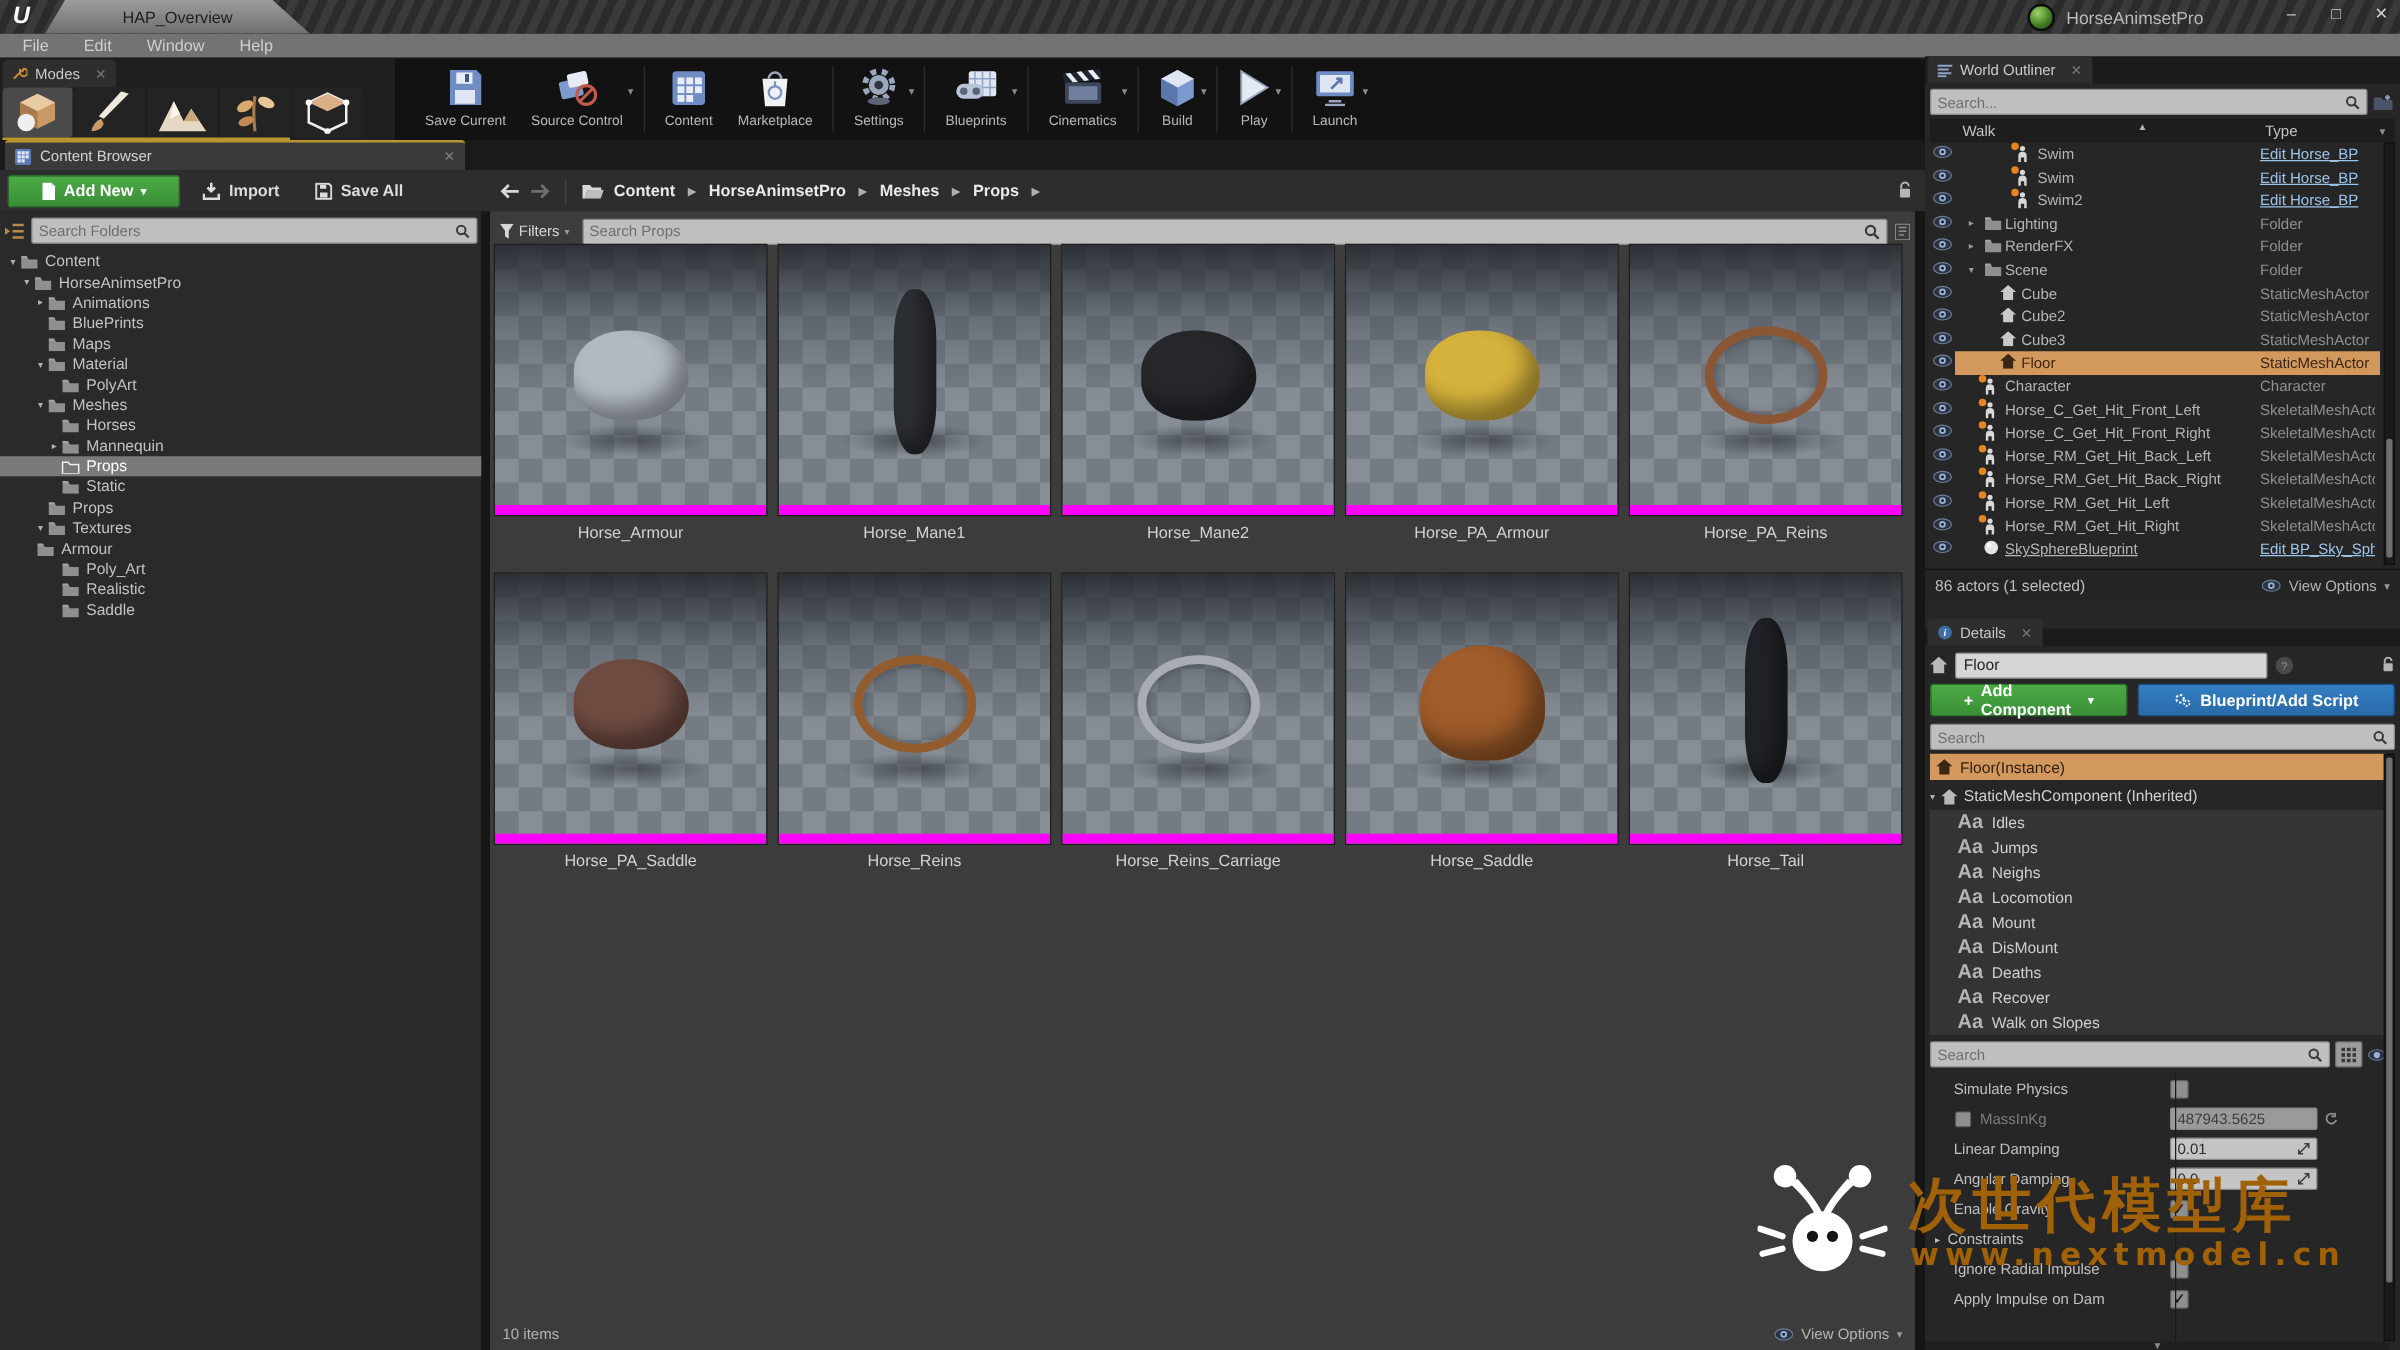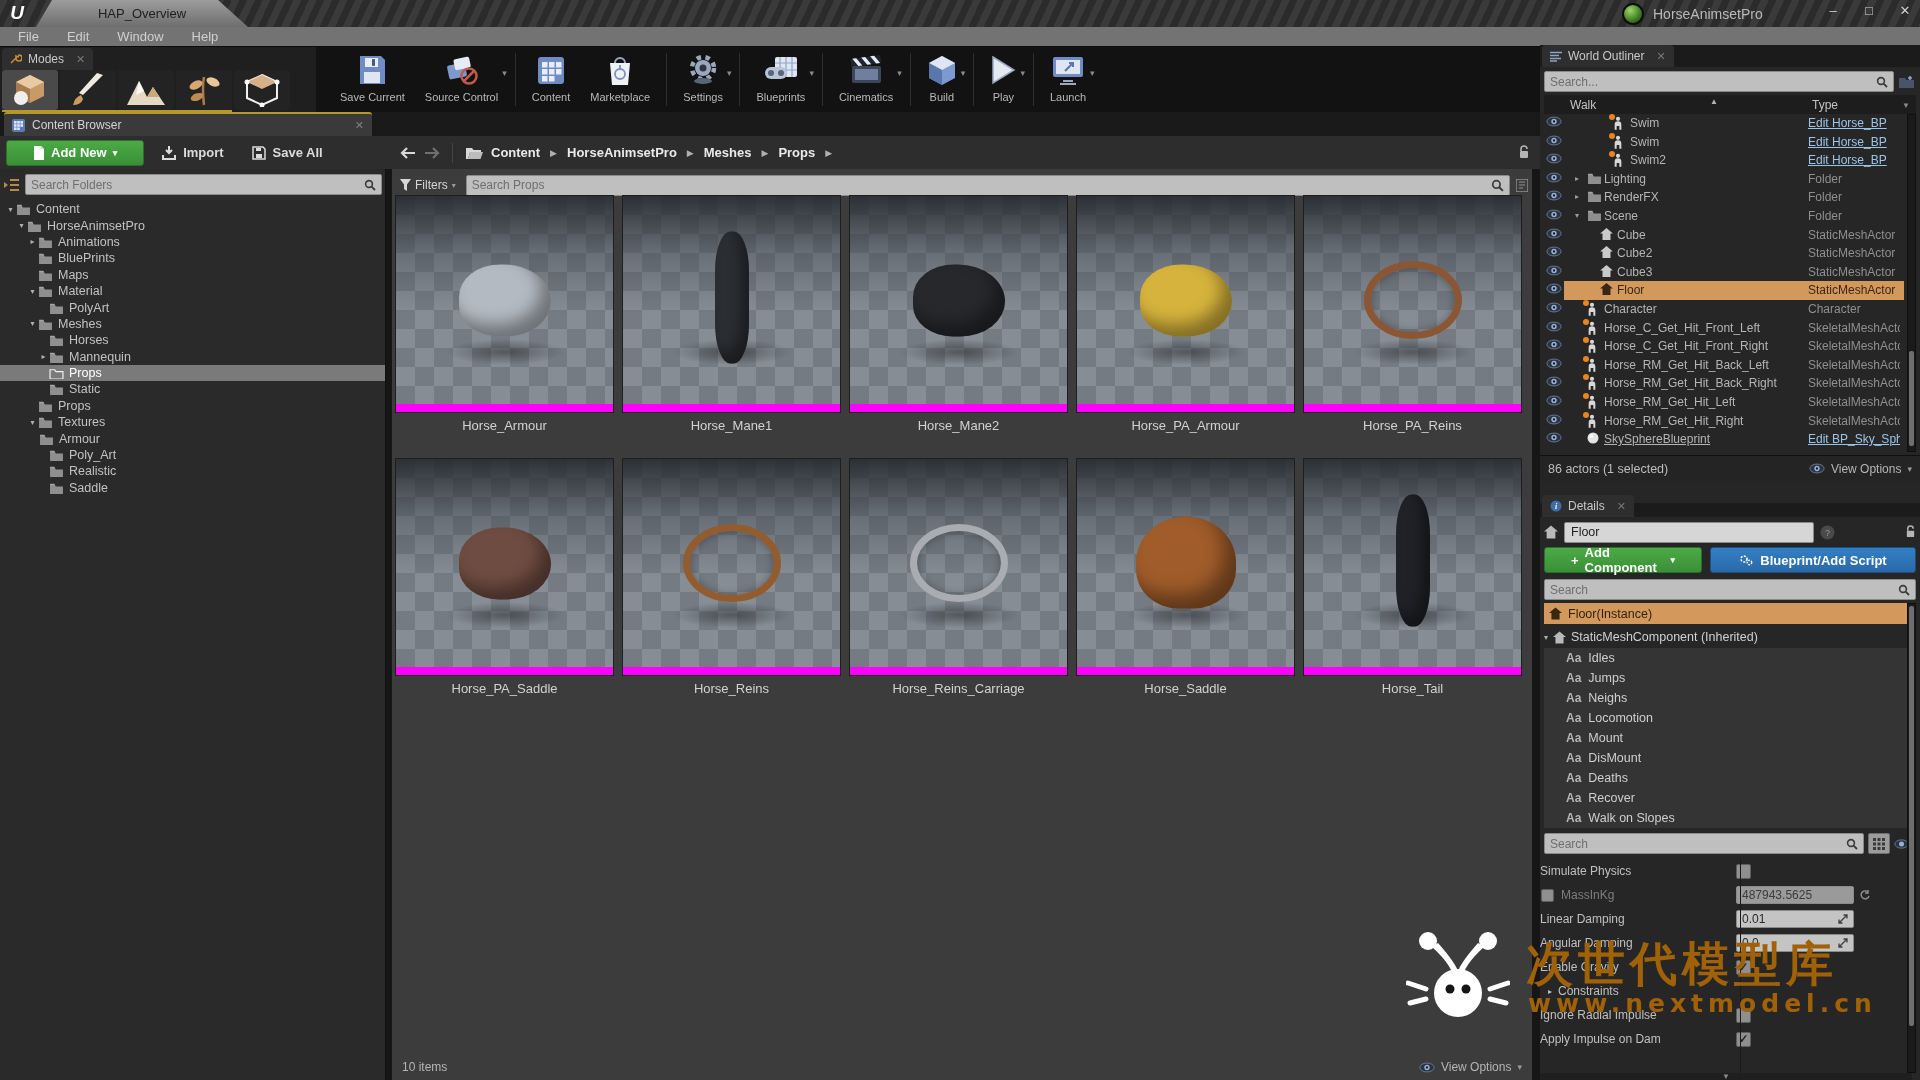--- a/index.html
+++ b/index.html
@@ -126,27 +126,27 @@
   .namebox{background:#d6d6d6;border:1px solid #8a8a8a;border-radius:2px;height:21px;width:250px;display:flex;align-items:center;padding:0 6px;}
   .namebox input{border:none;outline:none;background:transparent;font-size:12.5px;color:#222;width:100%;font-family:"Liberation Sans",sans-serif;}
   #dt-buttons{position:absolute;left:4px;top:30px;width:372px;height:28px;display:flex;gap:8px;}
   #dt-buttons .btn-green{flex:0 0 158px;justify-content:center;font-size:13px;}
   .btn-blue{background:linear-gradient(#337fc4,#2a69a8);border:1px solid #1e4f82;color:#fff;font-weight:bold;font-size:13px;border-radius:3px;height:26px;display:flex;align-items:center;justify-content:center;gap:7px;flex:1;}
   #dt-search1{top:62px;}
   #dt-inst{position:absolute;left:4px;top:86px;width:366px;height:21px;background:#d3985c;display:flex;align-items:center;gap:6px;padding:0 5px;font-size:12.5px;color:#2e1f0e;}
   #dt-smc{position:absolute;left:4px;top:110px;width:366px;height:20px;display:flex;align-items:center;gap:5px;font-size:12.5px;color:#d0d0d0;}
   #anim-list{position:absolute;left:4px;top:131px;width:366px;background:#343434;}
   .anrow{height:20px;display:flex;align-items:center;gap:7px;padding-left:22px;font-size:12.5px;color:#cfcfcf;}
-  .aa{font-size:12px;color:#b5b5b5;font-weight:bold;}
+  .aa{font-size:16px;color:#b5b5b5;font-weight:bold;}
   #dt-search2{top:316px;}
   .sqbtn{width:22px;height:21px;background:#9c9c9c;border:1px solid #6f6f6f;border-radius:2px;display:flex;align-items:center;justify-content:center;}
   .eyebtn{display:flex;align-items:center;gap:3px;}
   #dt-props{position:absolute;left:0;top:342px;width:372px;}
   .prow{position:relative;height:24px;display:flex;align-items:center;}
-  .prow .plabel{width:196px;padding-left:0;font-size:12px;color:#c0c0c0;display:flex;align-items:center;gap:6px;white-space:nowrap;overflow:hidden;}
+  .prow .plabel{width:196px;padding-left:23px;font-size:12px;color:#c0c0c0;display:flex;align-items:center;gap:6px;white-space:nowrap;overflow:hidden;}
   .prow.dis .plabel{color:#7d7d7d;}
   .pdivider{position:absolute;left:200px;top:0;width:1px;background:#1a1a1a;}
   .cb{width:15px;height:15px;background:#8f8f8f;border:1px solid #5e5e5e;border-radius:2px;display:flex;align-items:center;justify-content:center;font-size:12px;color:#222;flex:none;}
   .cb.checked::after{content:"\2713";font-weight:bold;}
   .valbox{background:#c4c4c4;border:1px solid #8a8a8a;border-radius:2px;height:18px;width:118px;display:flex;align-items:center;padding:0 5px;font-size:12px;color:#2a2a2a;gap:4px;}
   .valbox .v{flex:1;white-space:nowrap;overflow:hidden;}
   .valbox.disabled{background:#9a9a9a;color:#3c3c3c;}
   .sect{font-size:12px;color:#c0c0c0;display:flex;align-items:center;gap:6px;padding-left:8px;}
   #dt-bottom{position:absolute;left:0;top:556px;width:372px;height:9px;background:#1f1f1f;text-align:center;font-size:8px;color:#8a8a8a;line-height:8px;}
 
@@ -630,21 +630,21 @@
       <div class="trow" style="padding-left: 27px;">
         <span class="arr">▾</span>
         <span class="icon ficon">
           <svg width="15" height="12" viewBox="0 0 16 13">
             <path d="M1 3 h5 l1.4 2 H15 v8 H1z" fill="#8f8f8f"></path>
             <path d="M1 2 h4.6 l1 1.6 H1z" fill="#a5a5a5"></path>
           </svg>
         </span>
         <span>Textures</span>
       </div>
-      <div class="trow" style="padding-left: 28px;">
+      <div class="trow" style="padding-left: 18px;">
         <span class="arr"></span>
         <span class="icon ficon">
           <svg width="15" height="12" viewBox="0 0 16 13">
             <path d="M1 3 h5 l1.4 2 H15 v8 H1z" fill="#8f8f8f"></path>
             <path d="M1 2 h4.6 l1 1.6 H1z" fill="#a5a5a5"></path>
           </svg>
         </span>
         <span>Armour</span>
       </div>
       <div class="trow" style="padding-left: 38px;">

